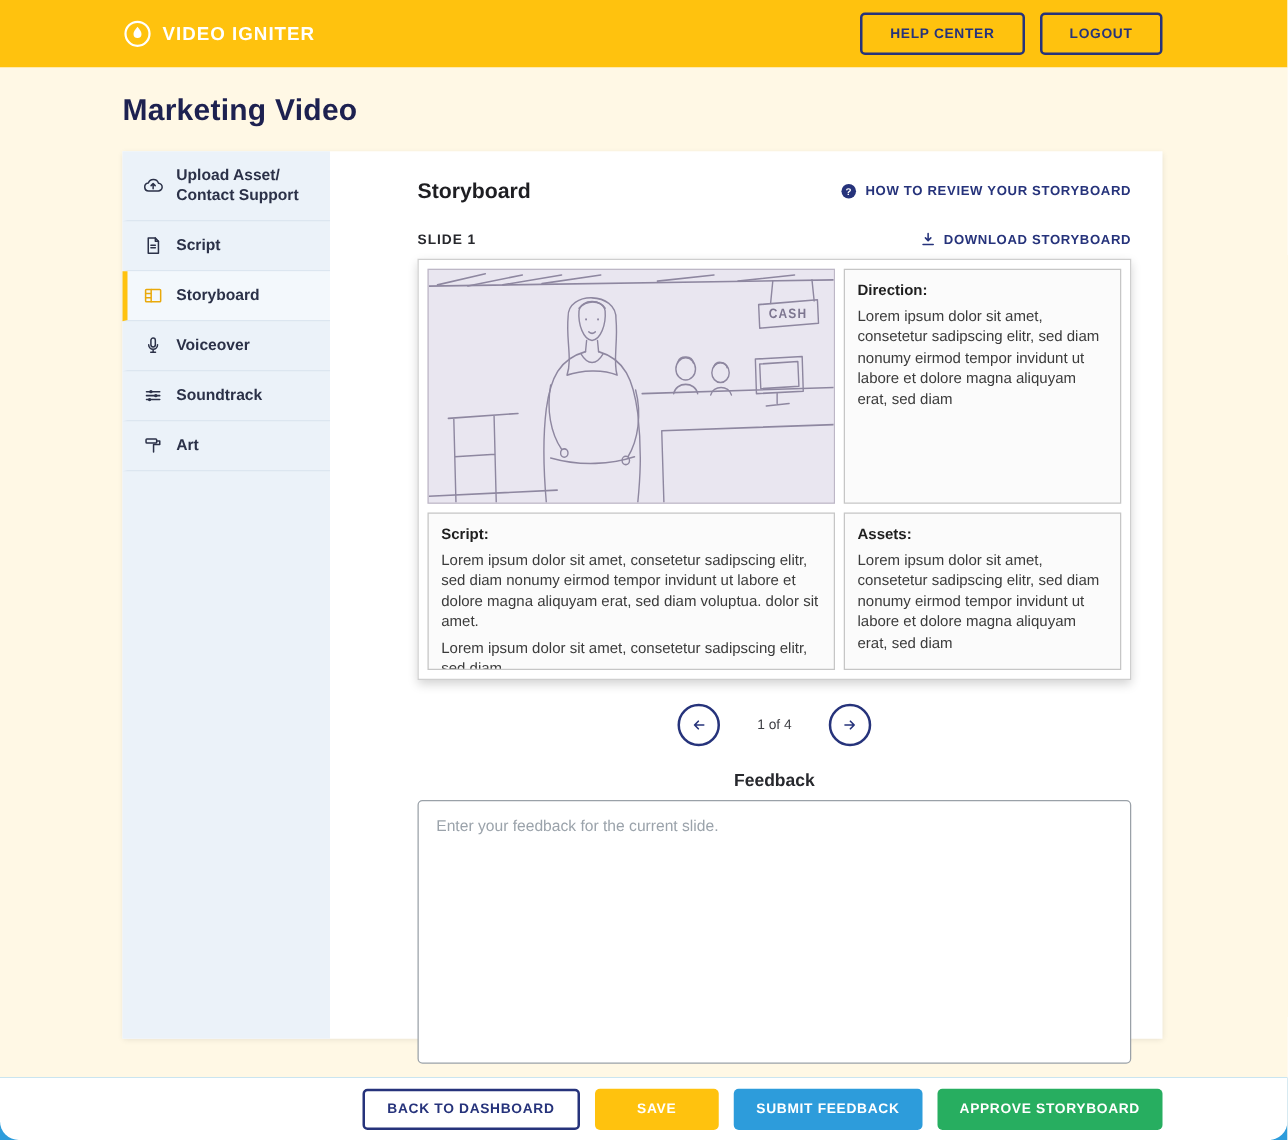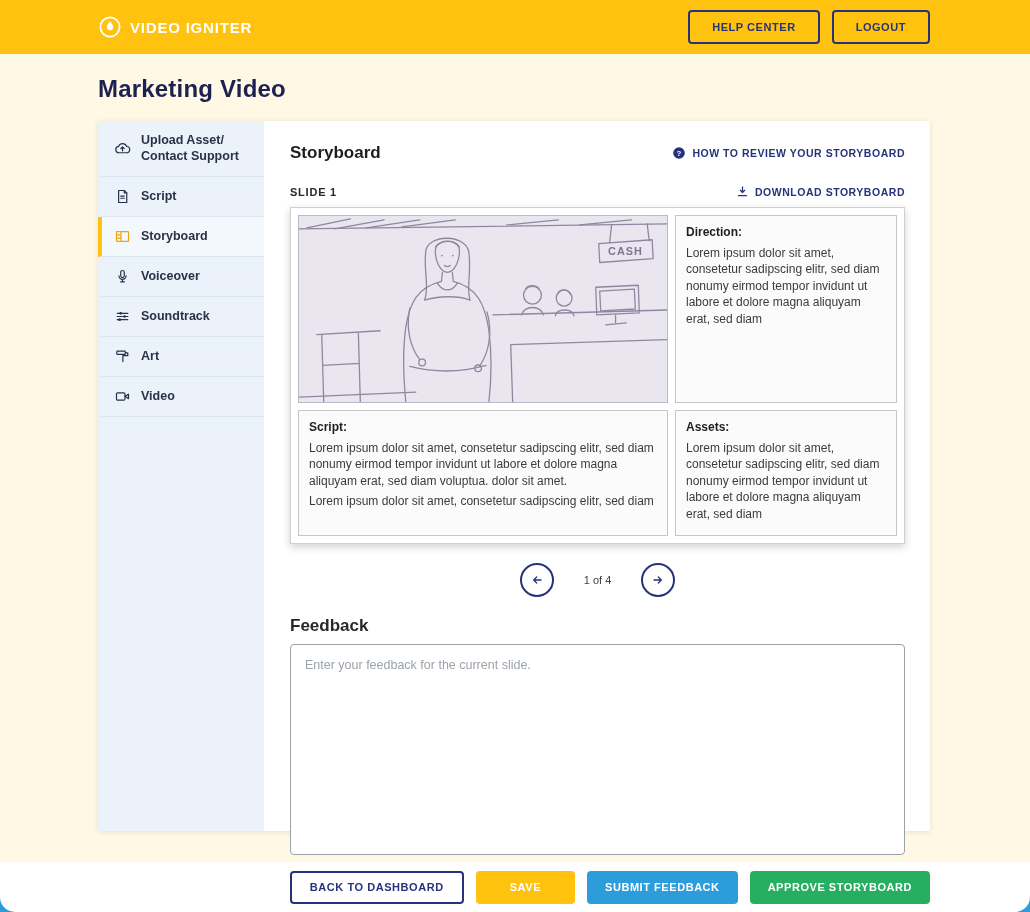--- a/index.html
+++ b/index.html
@@ -39,20 +39,21 @@
   .hdr-actions{display:flex;gap:12px;}
   
   .main-area{flex:1;background:var(--cream);padding:0 100px 0 98px;}
   .page-title{
     font-size:24px;font-weight:bold;color:var(--title);
     margin:21px 0 18px;letter-spacing:.2px;
   }
   .main-card{
     display:flex;height:710px;background:#fff;
     box-shadow:0 1px 5px rgba(0,0,0,.10);
+    gap:44px;
   }
   
   .sidebar{width:166px;background:var(--sidebar-bg);flex-shrink:0;}
   .sb-item{
     display:flex;align-items:center;gap:10px;
     padding:11px 8px 11px 12px;border-bottom:1px solid #DCE6F0;
     border-left:4px solid transparent;
     font-size:12.5px;font-weight:600;color:var(--ink);
     line-height:1.3;cursor:pointer;
   }
@@ -86,21 +87,21 @@
   .info-box p{margin:0 0 4px;}
   
   .pagination{display:flex;align-items:center;justify-content:center;gap:30px;margin-top:19px;}
   .pg-btn{
     width:34px;height:34px;border-radius:50%;
     border:2px solid var(--navy);background:#fff;color:var(--navy);
     display:flex;align-items:center;justify-content:center;cursor:pointer;padding:0;
   }
   .slide-counter{font-size:11px;color:#3c3d42;}
   
-  .feedback-label{margin-top:19px;margin-bottom:8px;font-size:17px;font-weight:bold;color:#27282d;}
+  .feedback-label{margin-top:19px;margin-bottom:8px;font-size:14px;font-weight:bold;color:#27282d;text-align:center;}
   .feedback-textarea{
     width:100%;height:211px;border:1px solid #9AA1A8;border-radius:4px;
     padding:13px 14px;font-size:12.5px;color:#333;background:#fff;
     resize:none;font-family:inherit;
   }
   .feedback-textarea::placeholder{color:#9BA3AB;}
   
   .app-footer{height:50px;flex-shrink:0;position:relative;background:var(--blue);}
   .footer-bar{
     position:absolute;inset:0;background:#fff;border-radius:0 0 15px 15px;
@@ -190,29 +191,20 @@
         <span>Soundtrack</span>
       </div>
       <div class="sb-item">
         <span class="sb-icon">
           <svg viewBox="0 0 24 24" fill="none" stroke="currentColor" stroke-width="1.7" stroke-linecap="round" stroke-linejoin="round">
             <rect x="4" y="4.5" width="12" height="4.6" rx="1"></rect>
             <path d="M16 6.8h3.5v3.9h-7v3M12.5 13.7v5.5"></path>
           </svg>
         </span>
         <span>Art</span>
-      </div>
-      <div class="sb-item">
-        <span class="sb-icon">
-          <svg viewBox="0 0 24 24" fill="none" stroke="currentColor" stroke-width="1.7" stroke-linecap="round" stroke-linejoin="round">
-            <rect x="3.5" y="7" width="12" height="10" rx="1.6"></rect>
-            <path d="M15.5 11.8l5-3v6.4z"></path>
-          </svg>
-        </span>
-        <span>Video</span>
       </div>
     </nav>
 
     <section class="content">
       <div class="row-between">
         <h2 class="content-heading">Storyboard</h2>
         <a class="navy-link">
           <span style="display:flex;">
             <svg width="14" height="14" viewBox="0 0 24 24">
               <circle cx="12" cy="12" r="10" fill="#26337b"></circle>

